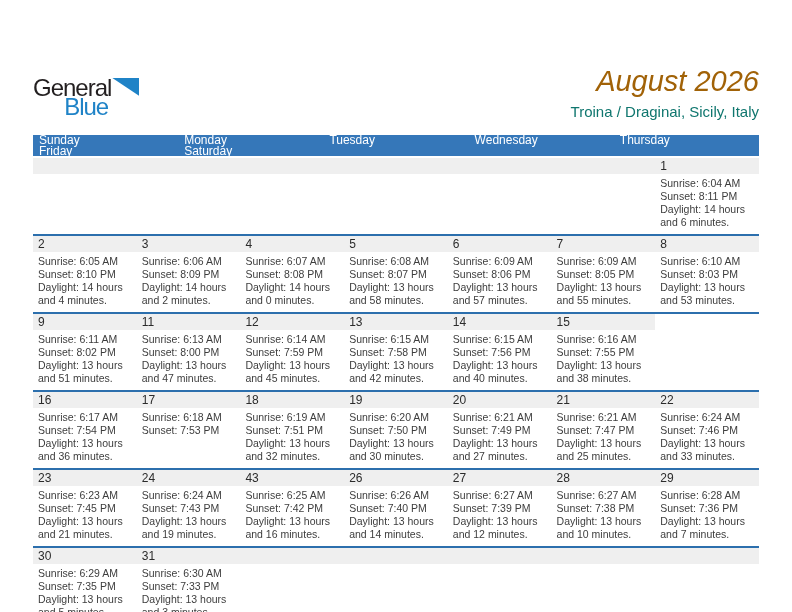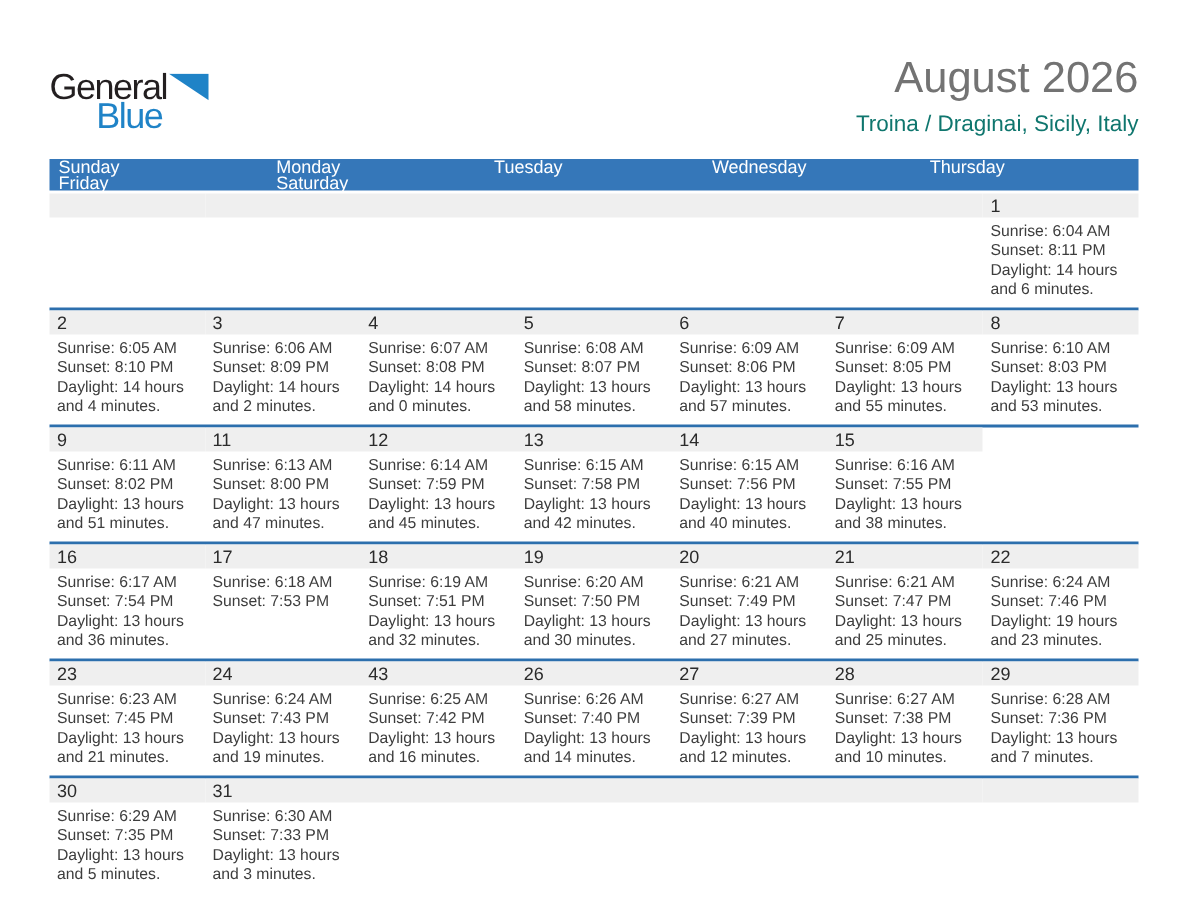--- a/index.html
+++ b/index.html
@@ -2,21 +2,21 @@
 <html style="--c-header: #3577b9; --c-divider: #2c6fad; --c-strip: #efefef; --c-logo: #1f83c7;"><head>
 <meta charset="utf-8">
 <style>
   html, body { margin: 0; padding: 0; }
   body {
     width: 792px; height: 612px;
     background: #ffffff;
     font-family: "Liberation Sans", sans-serif;
     overflow: hidden;
   }
-  .page { position: relative; width: 792px; height: 520px; }
+  .page { position: relative; width: 792px; height: 520px; margin-top: 29px; }
 
   
   .topbar {
     display: flex;
     justify-content: space-between;
     align-items: flex-start;
     padding: 36px 33px 0 33px;
     height: 64px;
   }
   .logo { margin-top: 12px; width: fit-content; }
@@ -28,21 +28,21 @@
     width: 27px; height: 18px;
     background: var(--c-logo, #1f83c7);
     clip-path: polygon(0 0, 100% 0, 100% 100%);
     margin-left: 1px; margin-top: 1px;
   }
   .logo-blue {
     font-size: 24px; font-weight: 500; color: var(--c-logo, #1f83c7);
     letter-spacing: -1px; text-align: center; line-height: 20px; margin-top: -2px;
   }
   .titles { text-align: right; }
-  .month-title { font-size: 29px; color: #737373; line-height: 32px; }
+  .month-title { font-size: 29px; color: #a16207; line-height: 32px; font-style: italic; }
   .location { font-size: 15px; color: #0f766e; margin-top: 6px; }
 
   
   .weekday-row {
     margin: 6px 33px 2px 33px;
     height: 21px;
     background: var(--c-header, #3577b9);
     display: grid;
     grid-template-columns: repeat(5, 1fr);
     align-items: center;
@@ -289,21 +289,21 @@
             <div>Sunrise: 6:21 AM</div>
             <div>Sunset: 7:47 PM</div>
             <div>Daylight: 13 hours and 25 minutes.</div>
           </div>
         </div>
         <div class="cell">
           <div class="daynum">22</div>
           <div class="details">
             <div>Sunrise: 6:24 AM</div>
             <div>Sunset: 7:46 PM</div>
-            <div>Daylight: 19 hours and 23 minutes.</div>
+            <div>Daylight: 13 hours and 33 minutes.</div>
           </div>
         </div>
       </div>
       <div class="week">
         <div class="cell">
           <div class="daynum">23</div>
           <div class="details">
             <div>Sunrise: 6:23 AM</div>
             <div>Sunset: 7:45 PM</div>
             <div>Daylight: 13 hours and 21 minutes.</div>

